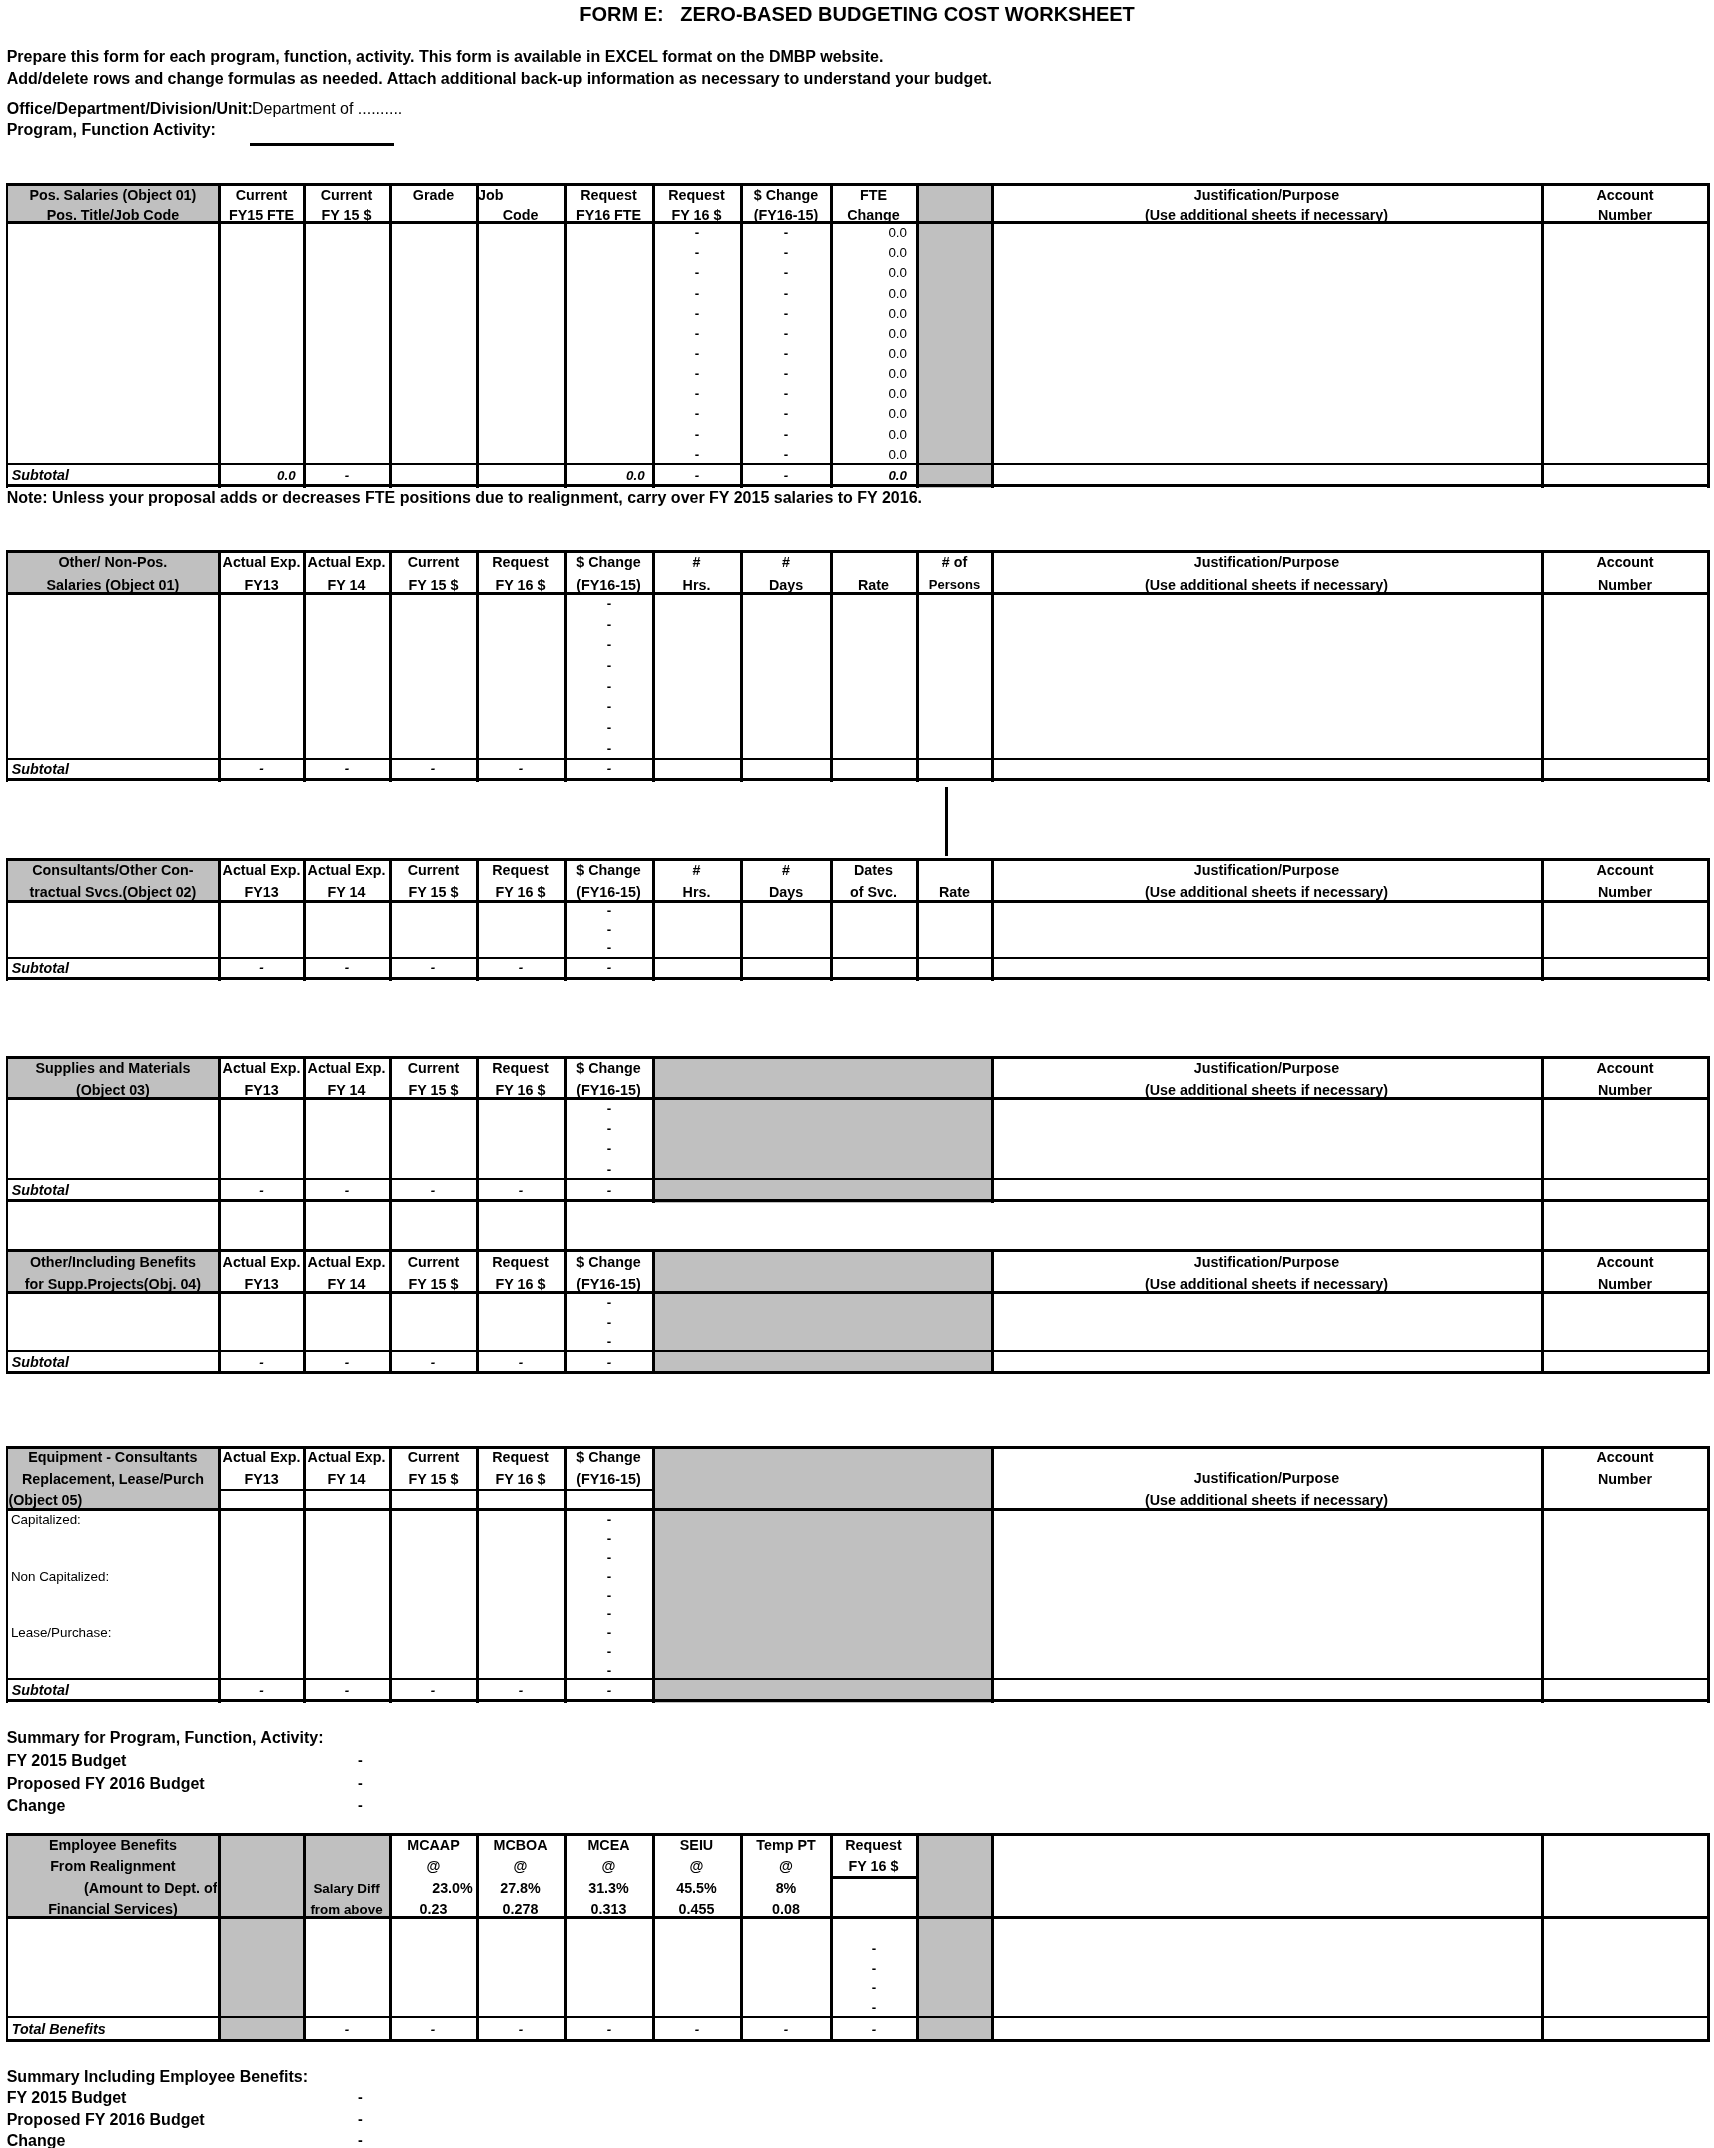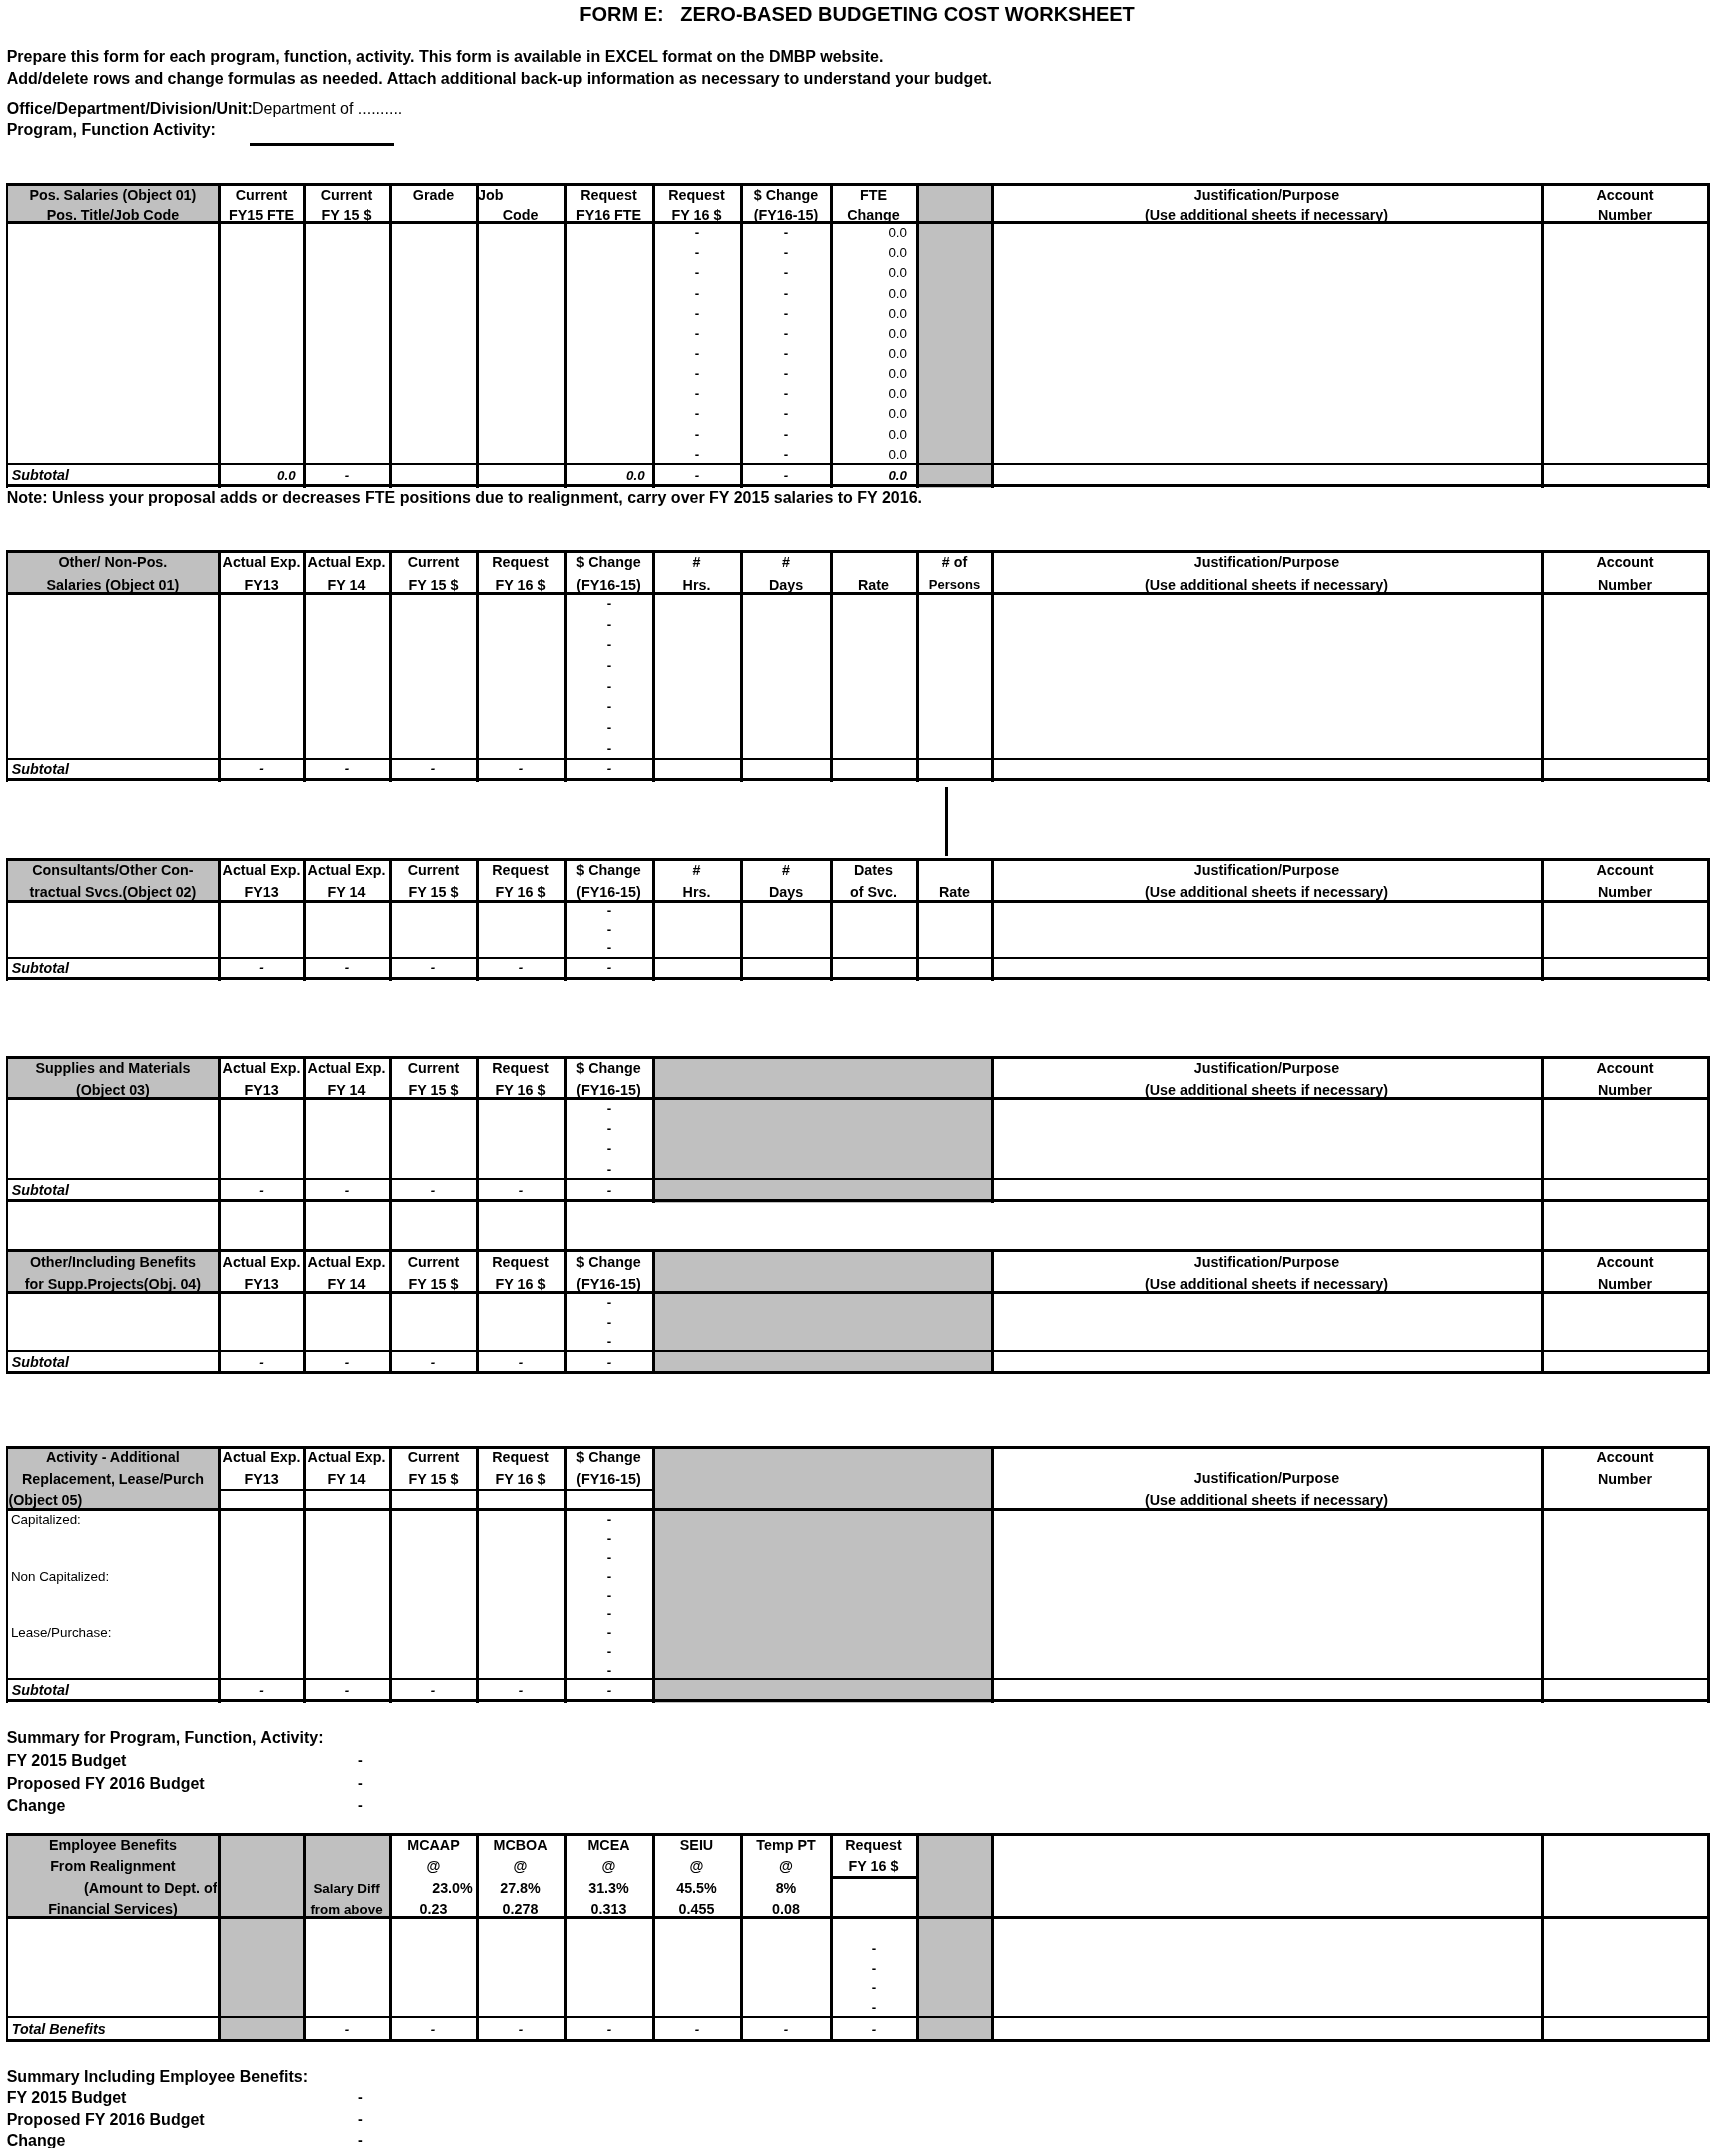--- a/index.html
+++ b/index.html
@@ -382,21 +382,21 @@
     <div class="ln" style="left: 1541px; top: 1249px; width: 2.5px; height: 125px;"></div>
     <div class="ln" style="left: 1707px; top: 1249px; width: 2.5px; height: 125px;"></div>
     <div class="t" style="left: 11.7px; top: 1353px; width: 207px; height: 19.3px; line-height: 19.3px; font-size: 14.3px; font-weight: 700; font-style: italic; text-align: left; box-sizing: border-box;">Subtotal</div>
     <div class="t" style="left: 219px; top: 1353px; width: 85px; height: 19.3px; line-height: 19.3px; font-size: 13.4px; font-weight: 700; font-style: italic; text-align: center; box-sizing: border-box;">-</div>
     <div class="t" style="left: 304px; top: 1353px; width: 86px; height: 19.3px; line-height: 19.3px; font-size: 13.4px; font-weight: 700; font-style: italic; text-align: center; box-sizing: border-box;">-</div>
     <div class="t" style="left: 390px; top: 1353px; width: 86px; height: 19.3px; line-height: 19.3px; font-size: 13.4px; font-weight: 700; font-style: italic; text-align: center; box-sizing: border-box;">-</div>
     <div class="t" style="left: 477px; top: 1353px; width: 88px; height: 19.3px; line-height: 19.3px; font-size: 13.4px; font-weight: 700; font-style: italic; text-align: center; box-sizing: border-box;">-</div>
     <div class="t" style="left: 565px; top: 1353px; width: 88px; height: 19.3px; line-height: 19.3px; font-size: 13.4px; font-weight: 700; font-style: italic; text-align: center; box-sizing: border-box;">-</div>
     <div class="rc" style="left: 6.7px; top: 1446px; width: 212px; height: 65px; background: rgb(192, 192, 192);"></div>
     <div class="rc" style="left: 653px; top: 1446px; width: 339px; height: 257px; background: rgb(192, 192, 192);"></div>
-    <div class="t" style="left: 8.4px; top: 1447px; width: 209px; height: 22px; line-height: 21.5px; font-size: 14.3px; font-weight: 700; text-align: center; box-sizing: border-box;">Activity - Additional</div>
+    <div class="t" style="left: 8.4px; top: 1447px; width: 209px; height: 22px; line-height: 21.5px; font-size: 14.3px; font-weight: 700; text-align: center; box-sizing: border-box;">Equipment - Consultants</div>
     <div class="t" style="left: 8.4px; top: 1469px; width: 209px; height: 22px; line-height: 21.5px; font-size: 14.3px; font-weight: 700; text-align: center; box-sizing: border-box;">Replacement, Lease/Purch</div>
     <div class="t" style="left: 8.4px; top: 1490px; width: 209px; height: 22px; line-height: 21.5px; font-size: 14.3px; font-weight: 700; text-align: left; box-sizing: border-box;">(Object 05)</div>
     <div class="t" style="left: 6.7px; top: 1510px; width: 212px; height: 19.3px; line-height: 19px; font-size: 13.4px; font-weight: 400; text-align: left; padding-left: 4.2px; box-sizing: border-box;">Capitalized:</div>
     <div class="t" style="left: 6.7px; top: 1567px; width: 212px; height: 19.3px; line-height: 19px; font-size: 13.4px; font-weight: 400; text-align: left; padding-left: 4.2px; box-sizing: border-box;">Non Capitalized:</div>
     <div class="t" style="left: 6.7px; top: 1623px; width: 212px; height: 19.3px; line-height: 19px; font-size: 13.4px; font-weight: 400; text-align: left; padding-left: 4.2px; box-sizing: border-box;">Lease/Purchase:</div>
     <div class="rg" style="left: 6.7px; top: 1510px; width: 212px; height: 169px;"></div>
     <div class="t" style="left: 221px; top: 1447px; width: 81px; height: 22px; line-height: 21.5px; font-size: 14.3px; font-weight: 700; text-align: center; box-sizing: border-box;">Actual Exp.</div>
     <div class="t" style="left: 221px; top: 1469px; width: 81px; height: 22px; line-height: 21.5px; font-size: 14.3px; font-weight: 700; text-align: center; box-sizing: border-box;">FY13</div>
     <div class="rg" style="left: 219px; top: 1510px; width: 85px; height: 169px;"></div>
     <div class="t" style="left: 305px; top: 1447px; width: 83px; height: 22px; line-height: 21.5px; font-size: 14.3px; font-weight: 700; text-align: center; box-sizing: border-box;">Actual Exp.</div>

